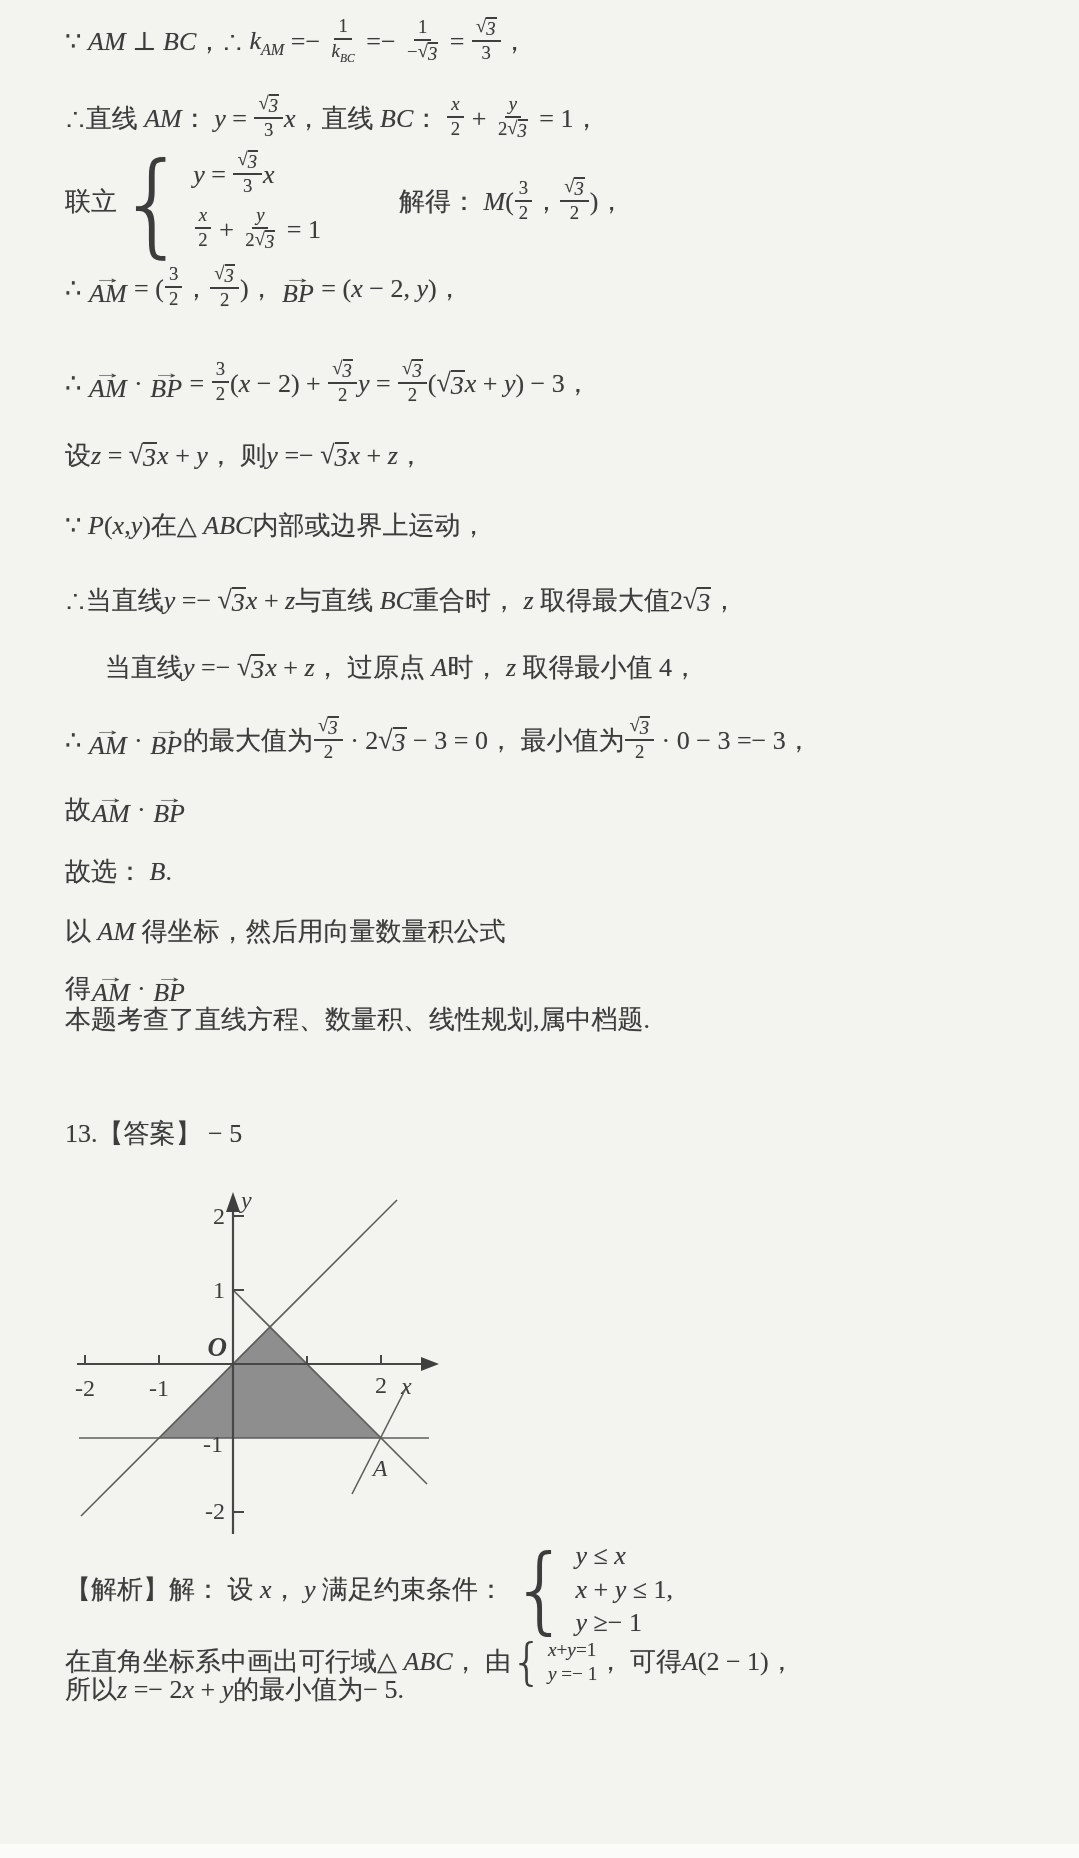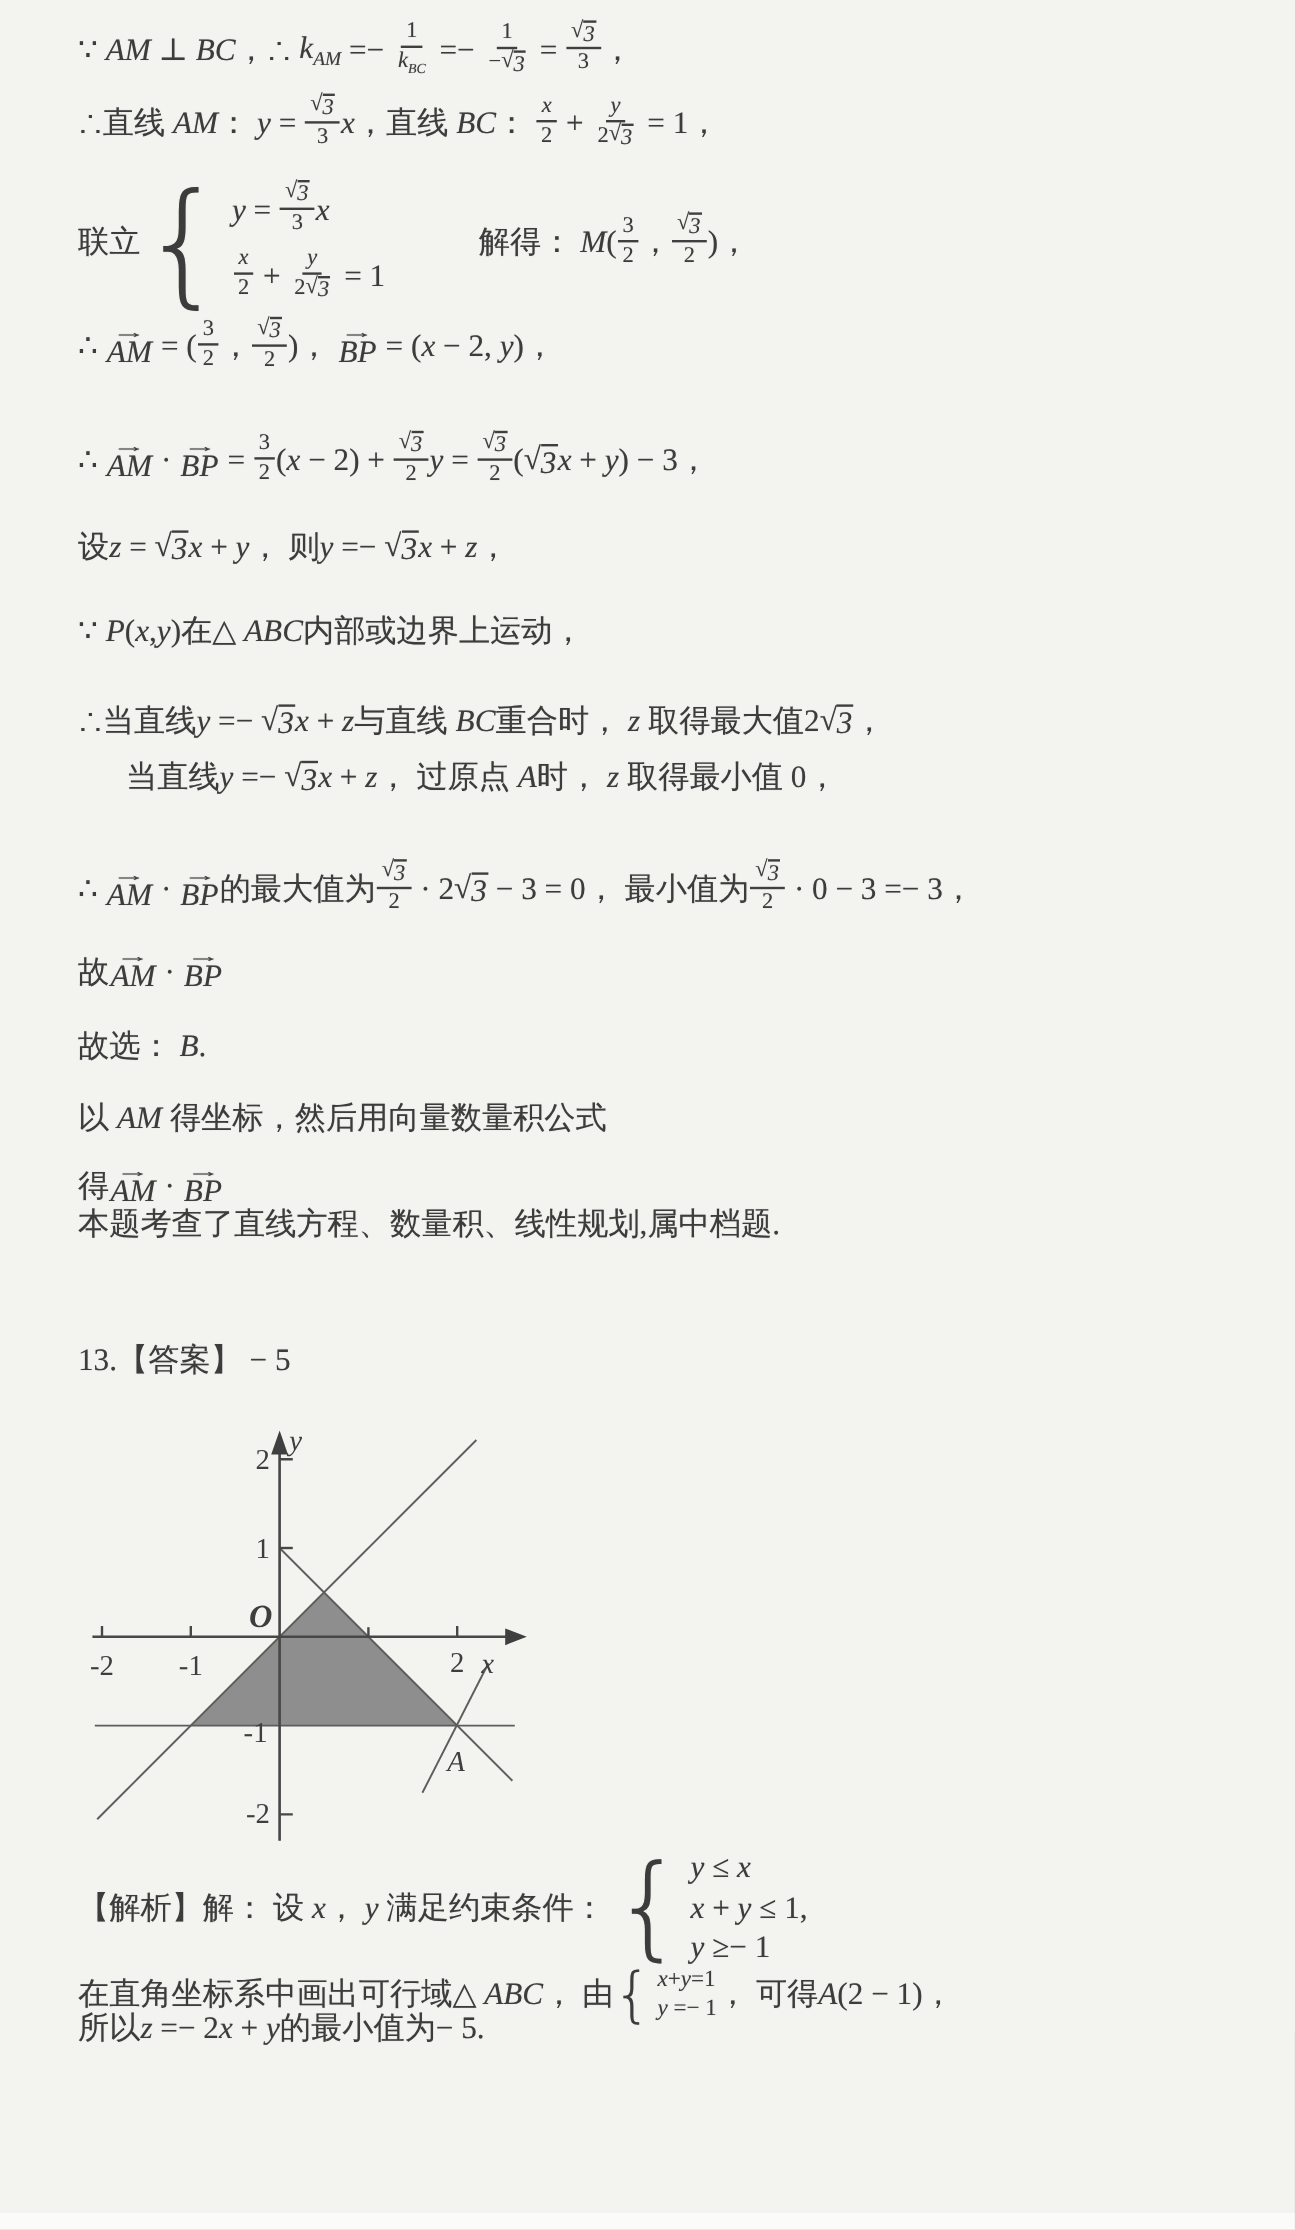--- a/index.html
+++ b/index.html
@@ -40,22 +40,22 @@
   .sys .rows{display:inline-flex;flex-direction:column;align-items:flex-start;}
   .sys .row{display:flex;align-items:center;white-space:pre;}
   .sys.tall .brace{font-size:112px;}
   .sys.tall .rows{gap:8px;}
   .sys.std .brace{font-size:94px;}
   .sys.std .rows{gap:1px;}
   .sys.sm{font-size:.74em;}
   .sys.sm .brace{font-size:50px;}
   .gap{display:inline-block;width:78px;}
   
-  .ln-0{top:18px}.ln-1{top:80px}.ln-2{top:152px}.ln-3{top:266px}.ln-4{top:361px}
-  .ln-5{top:440px}.ln-6{top:510px}.ln-7{top:585px}.ln-8{top:632px;left:105px}
+  .ln-0{top:18px}.ln-1{top:96px}.ln-2{top:152px}.ln-3{top:266px}.ln-4{top:361px}
+  .ln-5{top:440px}.ln-6{top:510px}.ln-7{top:585px}.ln-8{top:652px;left:105px}
   .ln-9{top:718px}.ln-10{top:792px}.ln-11{top:856px}.ln-12{top:916px}
   .ln-13{top:971px}.ln-14{top:1004px}.ln-15{top:1118px}
   .ln-16{top:1540px}.ln-17{top:1638px}.ln-18{top:1674px}.ln-19{top:1870px}
   
   .figure-wrap{position:absolute;left:55px;top:1186px;width:390px;height:370px;}
   .axis{stroke:#474747;stroke-width:2.2;}
   .pline{stroke:#5d5d5d;stroke-width:1.6;}
   .tick{stroke:#474747;stroke-width:2;}
   .region{fill:#8e8e8e;}
   .arrowhead{fill:#3f3f3f;}
@@ -70,21 +70,21 @@
 
   <div id="lines">
       <div class="mline ln-0"><span class="t">∵ </span><i class="v">AM</i><span class="t"> ⊥ </span><i class="v">BC</i><span class="t">，∴ </span><span class="subwrap"><i class="v">k</i><sub>AM</sub></span><span class="t"> =− </span><span class="frac"><span class="num">1</span><span class="den"><span class="subwrap"><i class="v">k</i><sub>BC</sub></span></span></span><span class="t"> =− </span><span class="frac"><span class="num">1</span><span class="den"><span class="t">−</span><span class="sqrt"><span class="rad">√</span><span class="rcd">3</span></span></span></span><span class="t"> = </span><span class="frac"><span class="num"><span class="sqrt"><span class="rad">√</span><span class="rcd">3</span></span></span><span class="den">3</span></span><span class="t">，</span></div>
       <div class="mline ln-1"><span class="t">∴直线 </span><i class="v">AM</i><span class="t">： </span><i class="v">y</i><span class="t"> = </span><span class="frac"><span class="num"><span class="sqrt"><span class="rad">√</span><span class="rcd">3</span></span></span><span class="den">3</span></span><i class="v">x</i><span class="t">，直线 </span><i class="v">BC</i><span class="t">： </span><span class="frac"><span class="num"><i class="v">x</i></span><span class="den">2</span></span><span class="t"> + </span><span class="frac"><span class="num"><i class="v">y</i></span><span class="den"><span class="t">2</span><span class="sqrt"><span class="rad">√</span><span class="rcd">3</span></span></span></span><span class="t"> = 1，</span></div>
       <div class="mline ln-2"><span class="t">联立</span><span class="sys tall"><span class="brace">{</span><span class="rows"><span class="row"><i class="v">y</i><span class="t"> = </span><span class="frac"><span class="num"><span class="sqrt"><span class="rad">√</span><span class="rcd">3</span></span></span><span class="den">3</span></span><i class="v">x</i></span><span class="row"><span class="frac"><span class="num"><i class="v">x</i></span><span class="den">2</span></span><span class="t"> + </span><span class="frac"><span class="num"><i class="v">y</i></span><span class="den"><span class="t">2</span><span class="sqrt"><span class="rad">√</span><span class="rcd">3</span></span></span></span><span class="t"> = 1</span></span></span></span><span class="gap"></span><span class="t">解得： </span><i class="v">M</i><span class="t">(</span><span class="frac"><span class="num">3</span><span class="den">2</span></span><span class="t">，</span><span class="frac"><span class="num"><span class="sqrt"><span class="rad">√</span><span class="rcd">3</span></span></span><span class="den">2</span></span><span class="t">)，</span></div>
       <div class="mline ln-3"><span class="t">∴ </span><span class="vec"><span class="arrow">→</span><i class="v">AM</i></span><span class="t"> = (</span><span class="frac"><span class="num">3</span><span class="den">2</span></span><span class="t">，</span><span class="frac"><span class="num"><span class="sqrt"><span class="rad">√</span><span class="rcd">3</span></span></span><span class="den">2</span></span><span class="t">)， </span><span class="vec"><span class="arrow">→</span><i class="v">BP</i></span><span class="t"> = (</span><i class="v">x</i><span class="t"> − 2, </span><i class="v">y</i><span class="t">)，</span></div>
       <div class="mline ln-4"><span class="t">∴ </span><span class="vec"><span class="arrow">→</span><i class="v">AM</i></span><span class="t"> · </span><span class="vec"><span class="arrow">→</span><i class="v">BP</i></span><span class="t"> = </span><span class="frac"><span class="num">3</span><span class="den">2</span></span><span class="t">(</span><i class="v">x</i><span class="t"> − 2) + </span><span class="frac"><span class="num"><span class="sqrt"><span class="rad">√</span><span class="rcd">3</span></span></span><span class="den">2</span></span><i class="v">y</i><span class="t"> = </span><span class="frac"><span class="num"><span class="sqrt"><span class="rad">√</span><span class="rcd">3</span></span></span><span class="den">2</span></span><span class="t">(</span><span class="sqrt"><span class="rad">√</span><span class="rcd">3</span></span><i class="v">x</i><span class="t"> + </span><i class="v">y</i><span class="t">) − 3，</span></div>
       <div class="mline ln-5"><span class="t">设</span><i class="v">z</i><span class="t"> = </span><span class="sqrt"><span class="rad">√</span><span class="rcd">3</span></span><i class="v">x</i><span class="t"> + </span><i class="v">y</i><span class="t">， 则</span><i class="v">y</i><span class="t"> =− </span><span class="sqrt"><span class="rad">√</span><span class="rcd">3</span></span><i class="v">x</i><span class="t"> + </span><i class="v">z</i><span class="t">，</span></div>
       <div class="mline ln-6"><span class="t">∵ </span><i class="v">P</i><span class="t">(</span><i class="v">x</i><span class="t">,</span><i class="v">y</i><span class="t">)在△ </span><i class="v">ABC</i><span class="t">内部或边界上运动，</span></div>
       <div class="mline ln-7"><span class="t">∴当直线</span><i class="v">y</i><span class="t"> =− </span><span class="sqrt"><span class="rad">√</span><span class="rcd">3</span></span><i class="v">x</i><span class="t"> + </span><i class="v">z</i><span class="t">与直线 </span><i class="v">BC</i><span class="t">重合时， </span><i class="v">z</i><span class="t"> 取得最大值2</span><span class="sqrt"><span class="rad">√</span><span class="rcd">3</span></span><span class="t">，</span></div>
-      <div class="mline ln-8"><span class="t">当直线</span><i class="v">y</i><span class="t"> =− </span><span class="sqrt"><span class="rad">√</span><span class="rcd">3</span></span><i class="v">x</i><span class="t"> + </span><i class="v">z</i><span class="t">， 过原点 </span><i class="v">A</i><span class="t">时， </span><i class="v">z</i><span class="t"> 取得最小值 0，</span></div>
+      <div class="mline ln-8"><span class="t">当直线</span><i class="v">y</i><span class="t"> =− </span><span class="sqrt"><span class="rad">√</span><span class="rcd">3</span></span><i class="v">x</i><span class="t"> + </span><i class="v">z</i><span class="t">， 过原点 </span><i class="v">A</i><span class="t">时， </span><i class="v">z</i><span class="t"> 取得最小值 4，</span></div>
       <div class="mline ln-9"><span class="t">∴ </span><span class="vec"><span class="arrow">→</span><i class="v">AM</i></span><span class="t"> · </span><span class="vec"><span class="arrow">→</span><i class="v">BP</i></span><span class="t">的最大值为</span><span class="frac"><span class="num"><span class="sqrt"><span class="rad">√</span><span class="rcd">3</span></span></span><span class="den">2</span></span><span class="t"> · 2</span><span class="sqrt"><span class="rad">√</span><span class="rcd">3</span></span><span class="t"> − 3 = 0， 最小值为</span><span class="frac"><span class="num"><span class="sqrt"><span class="rad">√</span><span class="rcd">3</span></span></span><span class="den">2</span></span><span class="t"> · 0 − 3 =− 3，</span></div>
       <div class="mline ln-10"><span class="t">故</span><span class="vec"><span class="arrow">→</span><i class="v">AM</i></span><span class="t"> · </span><span class="vec"><span class="arrow">→</span><i class="v">BP</i></span></div>
       <div class="mline ln-11"><span class="t">故选： </span><i class="v">B</i><span class="t">.</span></div>
       <div class="mline ln-12"><span class="t">以 </span><i class="v">A</i><i class="v">M</i><span class="t"> 得坐标，然后用向量数量积公式</span></div>
       <div class="mline ln-13"><span class="t">得</span><span class="vec"><span class="arrow">→</span><i class="v">AM</i></span><span class="t"> · </span><span class="vec"><span class="arrow">→</span><i class="v">BP</i></span></div>
       <div class="mline ln-14"><span class="t">本题考查了直线方程、数量积、线性规划,属中档题.</span></div>
       <div class="mline ln-15"><span class="t">13.【答案】 − 5</span></div>
       <div class="mline ln-16"><span class="t">【解析】解： 设 </span><i class="v">x</i><span class="t">， </span><i class="v">y</i><span class="t"> 满足约束条件： </span><span class="sys std"><span class="brace">{</span><span class="rows"><span class="row"><i class="v">y</i><span class="t"> ≤ </span><i class="v">x</i></span><span class="row"><i class="v">x</i><span class="t"> + </span><i class="v">y</i><span class="t"> ≤ 1,</span></span><span class="row"><i class="v">y</i><span class="t"> ≥− 1</span></span></span></span></div>
       <div class="mline ln-17"><span class="t">在直角坐标系中画出可行域△ </span><i class="v">ABC</i><span class="t">， 由</span><span class="sys sm"><span class="brace">{</span><span class="rows"><span class="row"><i class="v">x</i><span class="t">+</span><i class="v">y</i><span class="t">=1</span></span><span class="row"><i class="v">y</i><span class="t"> =− 1</span></span></span></span><span class="t">， 可得</span><i class="v">A</i><span class="t">(2 − 1)，</span></div>
       <div class="mline ln-18"><span class="t">所以</span><i class="v">z</i><span class="t"> =− 2</span><i class="v">x</i><span class="t"> + </span><i class="v">y</i><span class="t">的最小值为− 5.</span></div>

